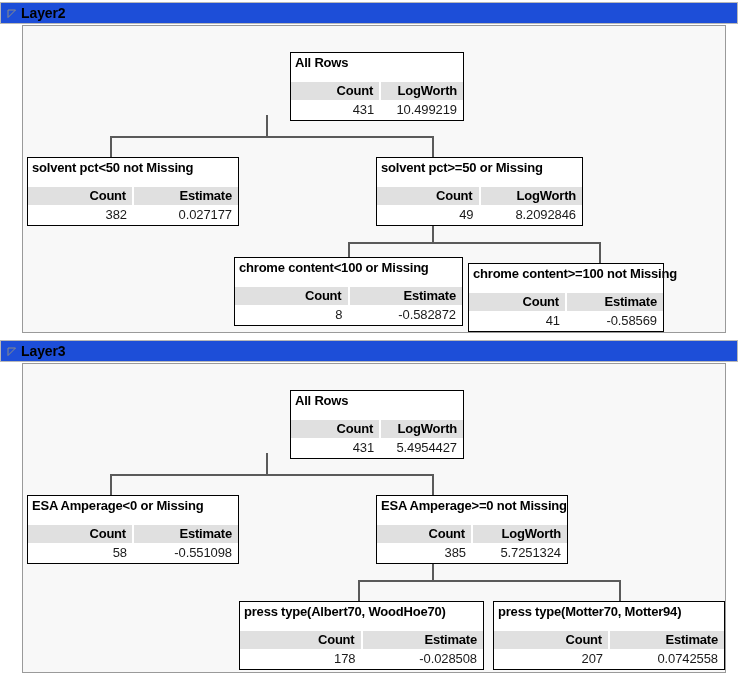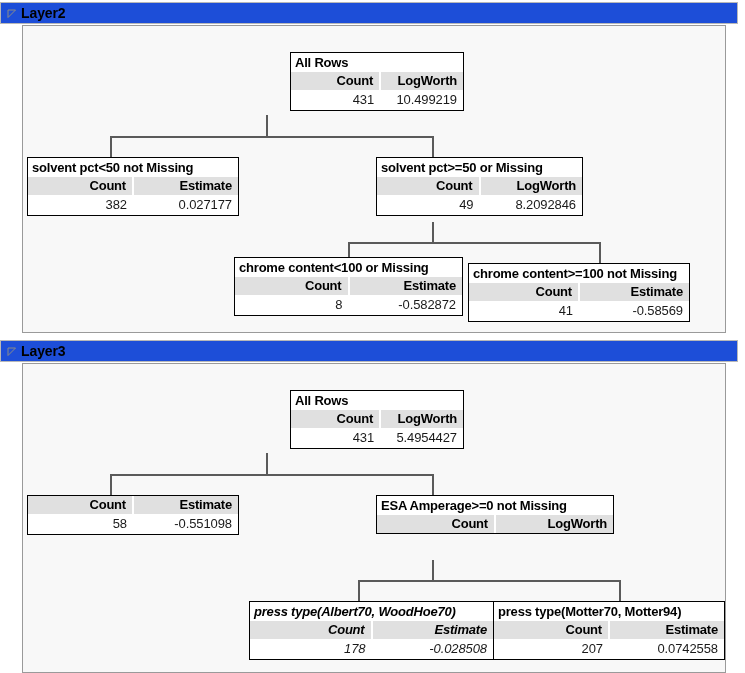--- a/index.html
+++ b/index.html
@@ -58,21 +58,21 @@
     position: absolute;
     border: 1px solid #000000;
     background: #ffffff;
     box-sizing: border-box;
     font-size: 13px;
   }
   .node-title {
     font-weight: bold;
     font-size: 13px;
     line-height: 15px;
-    padding: 2px 2px 2px 4px;
+    padding: 2px 2px 12px 4px;
     white-space: nowrap;
     letter-spacing: -0.2px;
   }
   .node-table {
     width: 100%;
     border-collapse: collapse;
     table-layout: fixed;
   }
   .node-table th {
     background: #e0e0e0;
@@ -186,21 +186,21 @@
           <th class="sep" style="width:50%">Estimate</th>
         </tr>
         <tr>
           <td>8</td>
           <td>-0.582872</td>
         </tr>
       </tbody>
         </table>
     </div>
 
-    <div class="node" style="left:445px; top:237px; width:222px;">
+    <div class="node" style="left:445px; top:237px; width:196px;">
       <div class="node-title">chrome content&gt;=100 not Missing</div>
       <table class="node-table">
         <tbody>
             <tr>
           <th style="width:50%">Count</th>
           <th class="sep" style="width:50%">Estimate</th>
         </tr>
         <tr>
           <td>41</td>
           <td>-0.58569</td>
@@ -245,47 +245,52 @@
         </tr>
         <tr>
           <td>431</td>
           <td>5.4954427</td>
         </tr>
       </tbody>
         </table>
     </div>
 
     <div class="node" style="left:4px; top:131px; width:212px;">
+      <div class="node-title">ESA Amperage&lt;0 or Missing</div>
       <table class="node-table">
         <tbody>
             <tr>
           <th style="width:50%">Count</th>
           <th class="sep" style="width:50%">Estimate</th>
         </tr>
         <tr>
           <td>58</td>
           <td>-0.551098</td>
         </tr>
       </tbody>
         </table>
     </div>
 
-    <div class="node" style="left:353px; top:131px; width:238px;">
+    <div class="node" style="left:353px; top:131px; width:192px;">
       <div class="node-title">ESA Amperage&gt;=0 not Missing</div>
       <table class="node-table">
         <tbody>
             <tr>
           <th style="width:50%">Count</th>
           <th class="sep" style="width:50%">LogWorth</th>
         </tr>
-      </tbody>
-        </table>
-    </div>
-
-    <div class="node" style="left:226px; top:237px; width:245px;font-style:italic;">
+        <tr>
+          <td>385</td>
+          <td>5.7251324</td>
+        </tr>
+      </tbody>
+        </table>
+    </div>
+
+    <div class="node" style="left:216px; top:237px; width:245px;">
       <div class="node-title">press type(Albert70, WoodHoe70)</div>
       <table class="node-table">
         <tbody>
             <tr>
           <th style="width:50%">Count</th>
           <th class="sep" style="width:50%">Estimate</th>
         </tr>
         <tr>
           <td>178</td>
           <td>-0.028508</td>

